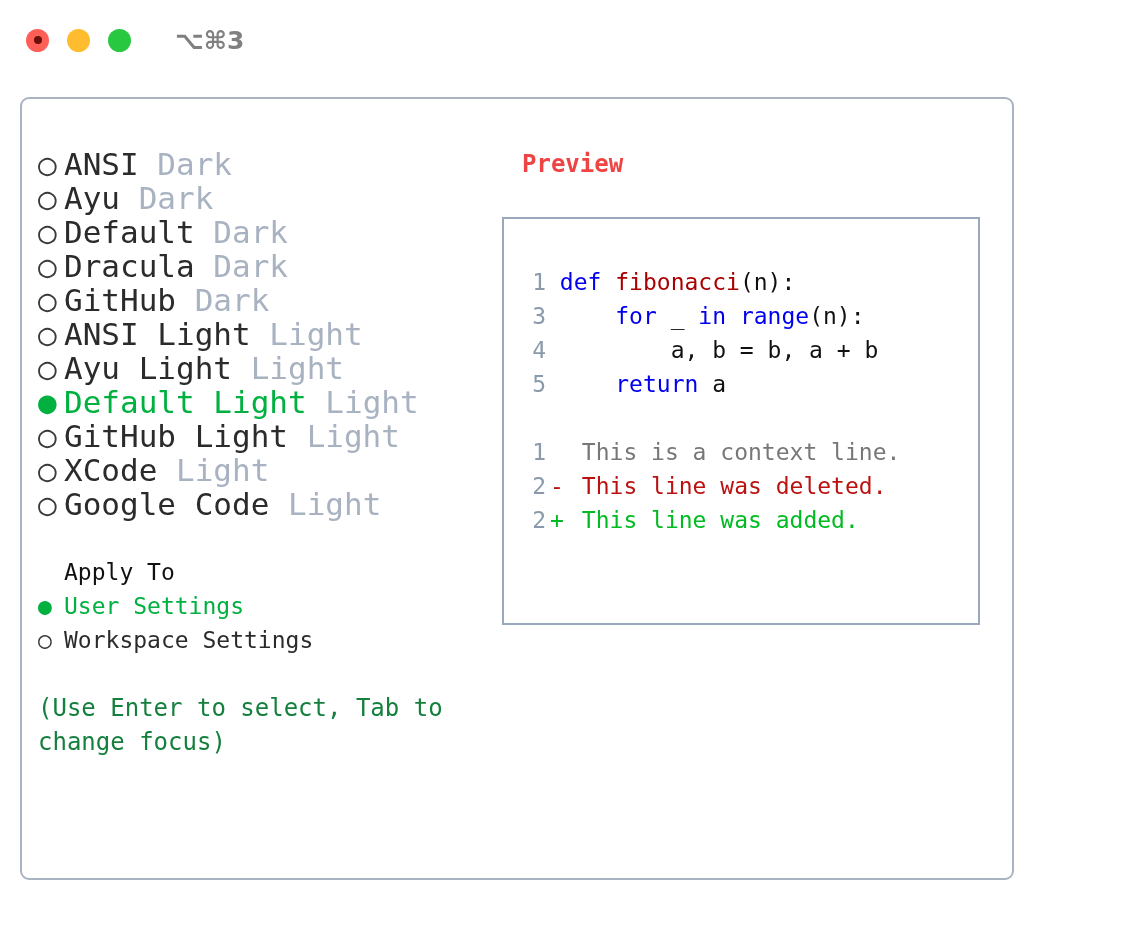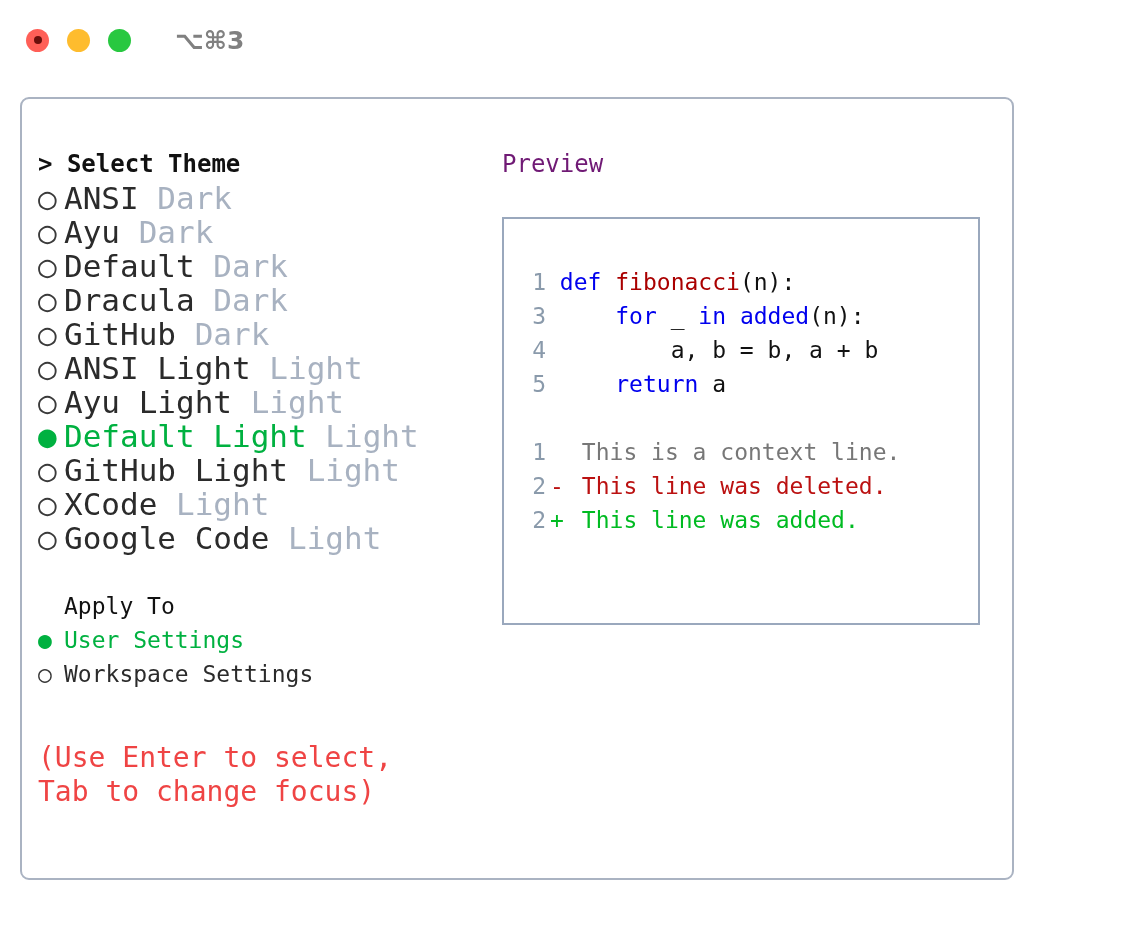--- a/index.html
+++ b/index.html
@@ -133,39 +133,40 @@
 
   .apply-row {
     font-size: 23px;
     line-height: 34px;
     color: #2b2b2b;
     white-space: pre;
   }
   .apply-row.selected .apply-label { color: #00b140; }
 
   .hint {
-    margin-top: 50px;
-    font-size: 28px;
-    line-height: 34px;
-    color: #ef4444;
+    margin-top: 34px;
+    font-size: 24px;
+    line-height: 34px;
+    color: #15803d;
     width: 410px;
   }
 
   
   .right-col {
     position: absolute;
     left: 480px;
     top: 48px;
     width: 490px;
   }
   .preview-title {
     font-size: 24px;
-    font-weight: normal;
-    color: #701a75;
-    line-height: 34px;
+    font-weight: bold;
+    color: #ef4444;
+    line-height: 34px;
+    margin-left: 20px;
   }
   .preview-box {
     margin-top: 36px;
     width: 478px;
     height: 408px;
     border: 2px solid #9aa8bd;
     box-sizing: border-box;
     background: #ffffff;
     position: relative;
   }
@@ -216,21 +217,20 @@
       <div class="light zoom"></div>
     </div>
     <div class="shortcut">⌥⌘3</div>
   </div>
 
   <div class="panel">
     <div class="panel-inner">
 
       <div class="left-col">
 
-        <div class="list-header"><span class="caret">&gt;</span><span> </span><span>Select Theme</span></div>
 
         <div id="theme-list">
             <div class="theme-row"><span class="marker">○</span><span class="theme-name">ANSI</span><span class="theme-kind"> Dark</span></div>
             <div class="theme-row"><span class="marker">○</span><span class="theme-name">Ayu</span><span class="theme-kind"> Dark</span></div>
             <div class="theme-row"><span class="marker">○</span><span class="theme-name">Default</span><span class="theme-kind"> Dark</span></div>
             <div class="theme-row"><span class="marker">○</span><span class="theme-name">Dracula</span><span class="theme-kind"> Dark</span></div>
             <div class="theme-row"><span class="marker">○</span><span class="theme-name">GitHub</span><span class="theme-kind"> Dark</span></div>
             <div class="theme-row"><span class="marker">○</span><span class="theme-name">ANSI Light</span><span class="theme-kind"> Light</span></div>
             <div class="theme-row"><span class="marker">○</span><span class="theme-name">Ayu Light</span><span class="theme-kind"> Light</span></div>
             <div class="theme-row selected"><span class="marker selected">●</span><span class="theme-name">Default Light</span><span class="theme-kind"> Light</span></div>
@@ -251,21 +251,21 @@
         <div class="hint">(Use Enter to select, Tab to change focus)</div>
       </div>
 
       <div class="right-col">
         <div class="preview-title">Preview</div>
 
         <div class="preview-box">
           <div class="code-area">
             <div id="code-lines">
                 <div class="code-line"><span class="lineno">1</span><span> </span><span class="kw">def </span><span class="fn">fibonacci</span><span class="plain">(n):</span></div>
-                <div class="code-line"><span class="lineno">3</span><span> </span><span class="plain">    </span><span class="kw">for</span><span class="plain"> _ </span><span class="kw">in</span><span class="plain"> </span><span class="kw">added</span><span class="plain">(n):</span></div>
+                <div class="code-line"><span class="lineno">3</span><span> </span><span class="plain">    </span><span class="kw">for</span><span class="plain"> _ </span><span class="kw">in</span><span class="plain"> </span><span class="kw">range</span><span class="plain">(n):</span></div>
                 <div class="code-line"><span class="lineno">4</span><span> </span><span class="plain">        a, b = b, a + b</span></div>
                 <div class="code-line"><span class="lineno">5</span><span> </span><span class="plain">    </span><span class="kw">return</span><span class="plain"> a</span></div>
               </div>
             <div id="diff-lines" class="diff-block">
                 <div class="code-line"><span class="lineno">1</span><span class="gutter ctx"> </span><span class="ctx"> This is a context line.</span></div>
                 <div class="code-line"><span class="lineno">2</span><span class="gutter del">-</span><span class="del"> This line was deleted.</span></div>
                 <div class="code-line"><span class="lineno">2</span><span class="gutter add">+</span><span class="add"> This line was added.</span></div>
               </div>
           </div>
         </div>

